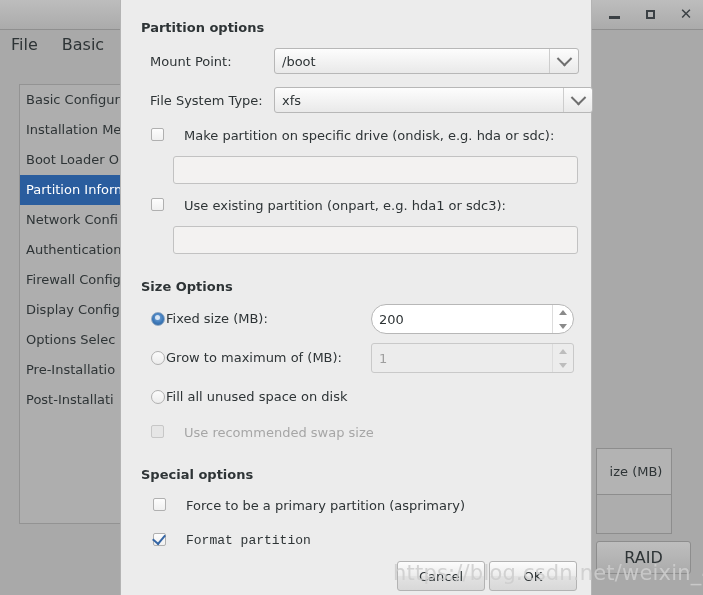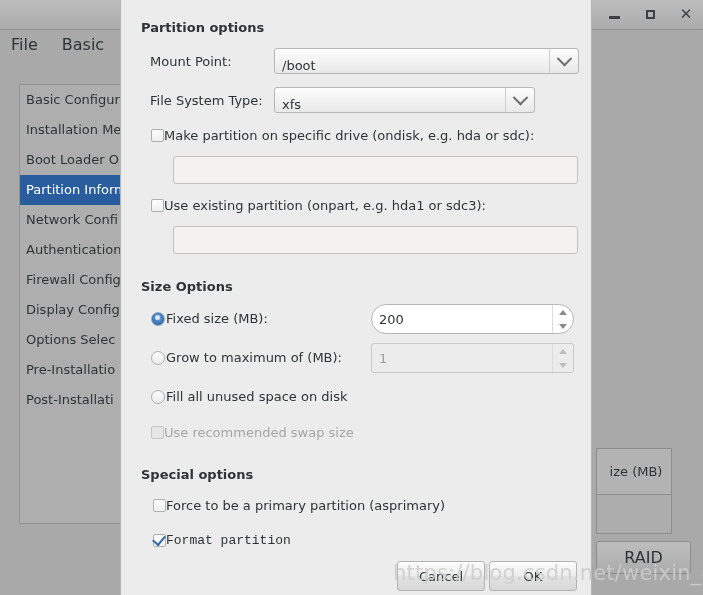--- a/index.html
+++ b/index.html
@@ -180,21 +180,21 @@
 
   
   .combo {
     position: absolute;
     height: 26px;
     background: linear-gradient(to bottom, #fdfdfd 0%, #f2f2f2 55%, #e9e9e9 100%);
     border: 1px solid #b7b7b7;
     border-radius: 3px;
     box-sizing: border-box;
     display: flex;
-    align-items: flex-end;
+    align-items: center;
   }
   .combo .val {
     flex: 1;
     padding-left: 7px;
     font-size: 13px;
     color: #2e3436;
     overflow: hidden;
     white-space: nowrap;
   }
   .combo .arrow-box {
@@ -219,22 +219,21 @@
     background: #f3f2f1;
     border: 1px solid #c2c2c2;
     border-radius: 3px;
     box-sizing: border-box;
   }
 
   
   .cbrow {
     position: absolute;
     display: flex;
-    align-items: center;
-    gap: 0;
+    gap: 20px;
   }
   .cbox {
     width: 13px; height: 13px;
     background: linear-gradient(to bottom,#fdfdfd,#f0f0f0);
     border: 1px solid #b0b0b0;
     border-radius: 2px;
     box-sizing: border-box;
     position: relative;
     flex: none;
   }
@@ -415,21 +414,21 @@
 
   <div class="row-label" style="left:29px; top:54px;">Mount Point:</div>
   <div class="combo" style="left:153px; top:48px; width:305px;">
     <div class="val">/boot</div>
     <div class="arrow-box">
         <div class="chev"></div>
       </div>
   </div>
 
   <div class="row-label" style="left:29px; top:93px;">File System Type:</div>
-  <div class="combo" style="left:153px; top:87px; width:261px;">
+  <div class="combo" style="left:153px; top:87px; width:319px;">
     <div class="val">xfs</div>
     <div class="arrow-box">
         <div class="chev"></div>
       </div>
   </div>
 
   <div class="cbrow" style="left:30px; top:128px;">
     <div class="cbox"></div>
     <div class="cb-label">Make partition on specific drive (ondisk, e.g. hda or sdc):</div>
   </div>

